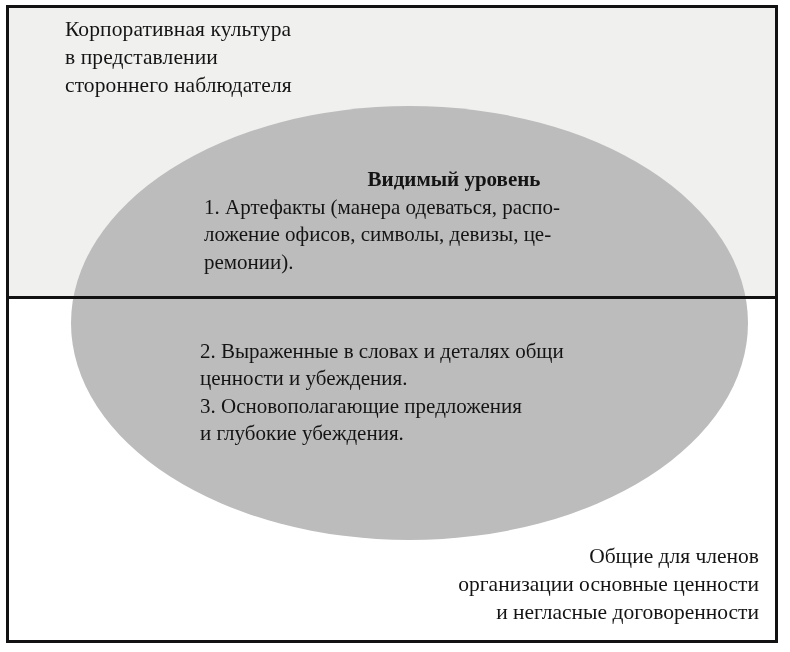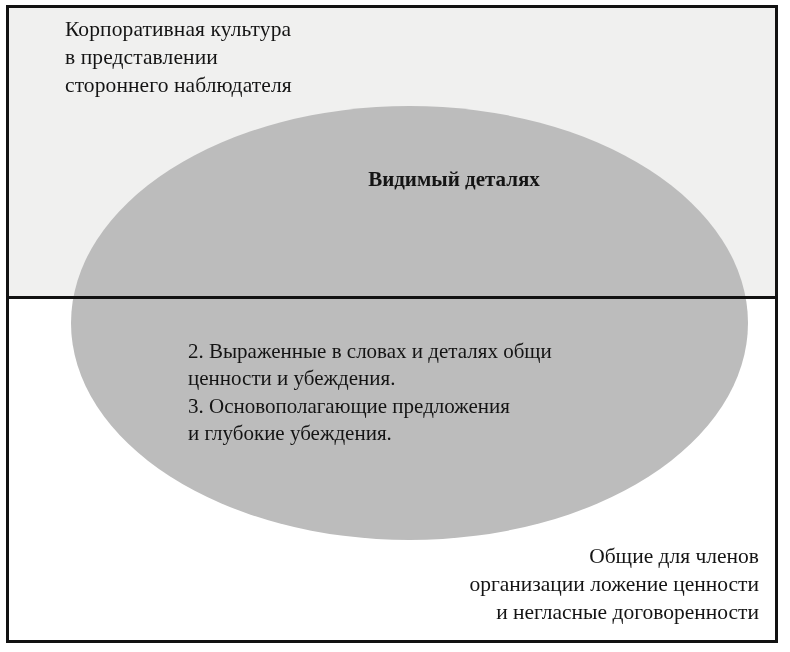--- a/index.html
+++ b/index.html
@@ -112,21 +112,21 @@
   }
 
   .body-visible {
     left: 155px;
     top: 186px;
     width: 440px;
     font-size: 21px;
     text-align: left;
   }
   .body-invisible {
-    left: 139px;
+    left: 151px;
     top: 330px;
     width: 470px;
     font-size: 21px;
     text-align: left;
   }
 
   .caption-bottom {
     right: 16px;
     top: 535px;
     width: 520px;
@@ -145,27 +145,30 @@
     <div class="band-lower"></div>
 
     <div class="ellipse"></div>
 
     <div class="divider"></div>
 
     <div class="tx caption-top">Корпоративная культура
 в представлении
 стороннего наблюдателя</div>
 
-    <div class="tx heading head-visible">Видимый деталях</div>
+    <div class="tx heading head-visible">Видимый уровень</div>
 
+    <div class="tx body-visible">1. Артефакты (манера одеваться, распо-
+ложение офисов, символы, девизы, це-
+ремонии).</div>
 
 
     <div class="tx body-invisible">2. Выраженные в словах и деталях общи
 ценности и убеждения.
 3. Основополагающие предложения
 и глубокие убеждения.</div>
 
     <div class="tx caption-bottom">Общие для членов
-организации ложение ценности
+организации основные ценности
 и негласные договоренности</div>
 
   </div>
 </div>
 
 </body></html>

